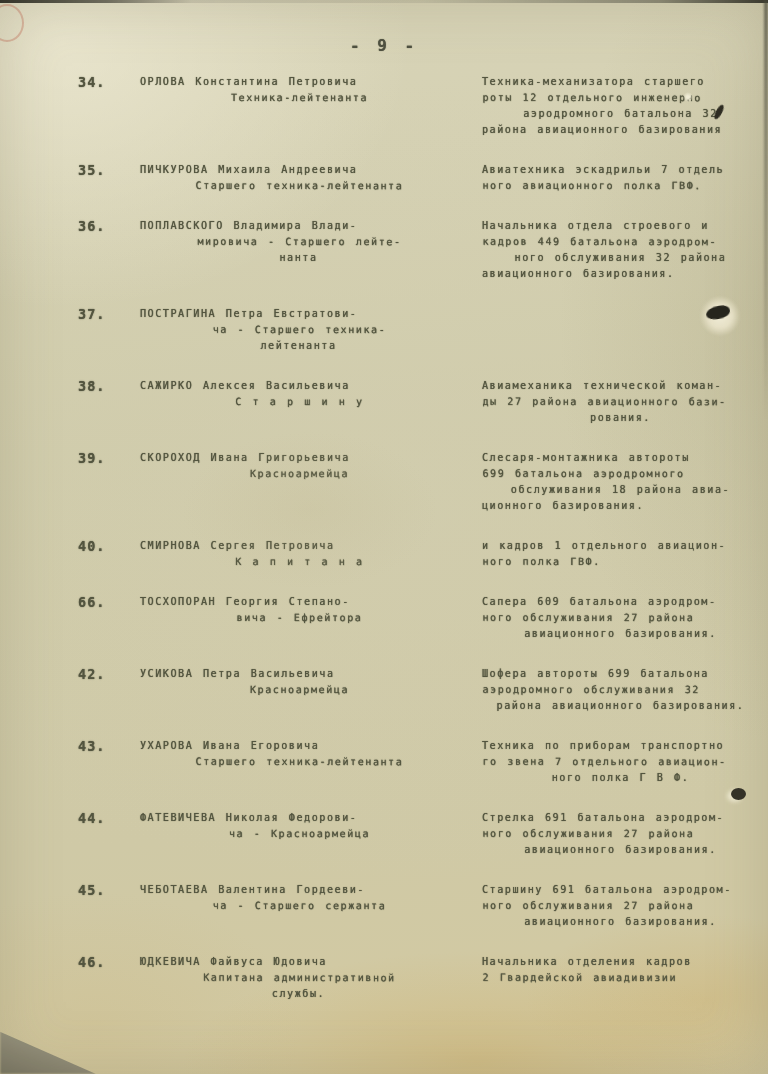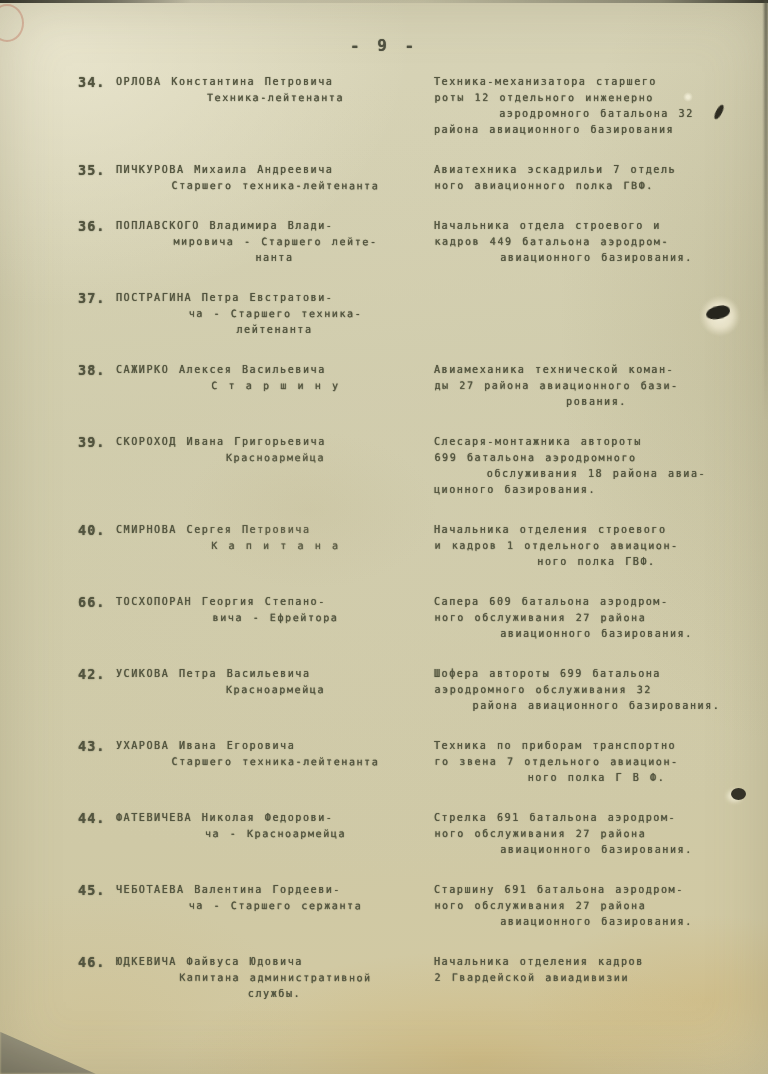--- a/index.html
+++ b/index.html
@@ -26,20 +26,21 @@
     color:#4e5040;
     text-shadow:0 0 1px rgba(70,72,52,0.8);
   }
   .entries{
     position:absolute;top:74px;left:78px;right:8px;
   }
   .entry{
     display:flex;
     align-items:flex-start;
     margin-bottom:24px;
+    gap:24px;
   }
   .num{
     width:38px;flex:0 0 38px;
     font-size:13.5px;font-weight:bold;
     letter-spacing:1px;
     text-shadow:0 0 1.2px rgba(60,62,45,0.9);
   }
   .col{font-size:10px;line-height:16px;}
   .col .line{
     white-space:nowrap;
@@ -115,20 +116,21 @@
       <div class="entry">
         <div class="num">36.</div>
         <div class="col left">
           <div class="line">ПОПЛАВСКОГО Владимира Влади-</div>
           <div class="line cont">мировича - Старшего лейте-</div>
           <div class="line cont">нанта</div>
         </div>
         <div class="col right">
           <div class="line">Начальника отдела строевого и</div>
           <div class="line">кадров 449 батальона аэродром-</div>
+          <div class="line">ного обслуживания 32 района</div>
           <div class="line">авиационного базирования.</div>
         </div>
       </div>
       <div class="entry">
         <div class="num">37.</div>
         <div class="col left">
           <div class="line">ПОСТРАГИНА Петра Евстратови-</div>
           <div class="line cont">ча - Старшего техника-</div>
           <div class="line cont">лейтенанта</div>
         </div>
@@ -158,21 +160,20 @@
           <div class="line">ционного базирования.</div>
         </div>
       </div>
       <div class="entry">
         <div class="num">40.</div>
         <div class="col left">
           <div class="line">СМИРНОВА Сергея Петровича</div>
           <div class="line cont">К а п и т а н а</div>
         </div>
         <div class="col right">
-          <div class="line">Начальника отделения строевого</div>
           <div class="line">и кадров 1 отдельного авиацион-</div>
           <div class="line">ного полка ГВФ.</div>
         </div>
       </div>
       <div class="entry">
         <div class="num">66.</div>
         <div class="col left">
           <div class="line">ТОСХОПОРАН Георгия Степано-</div>
           <div class="line cont">вича - Ефрейтора</div>
         </div>

